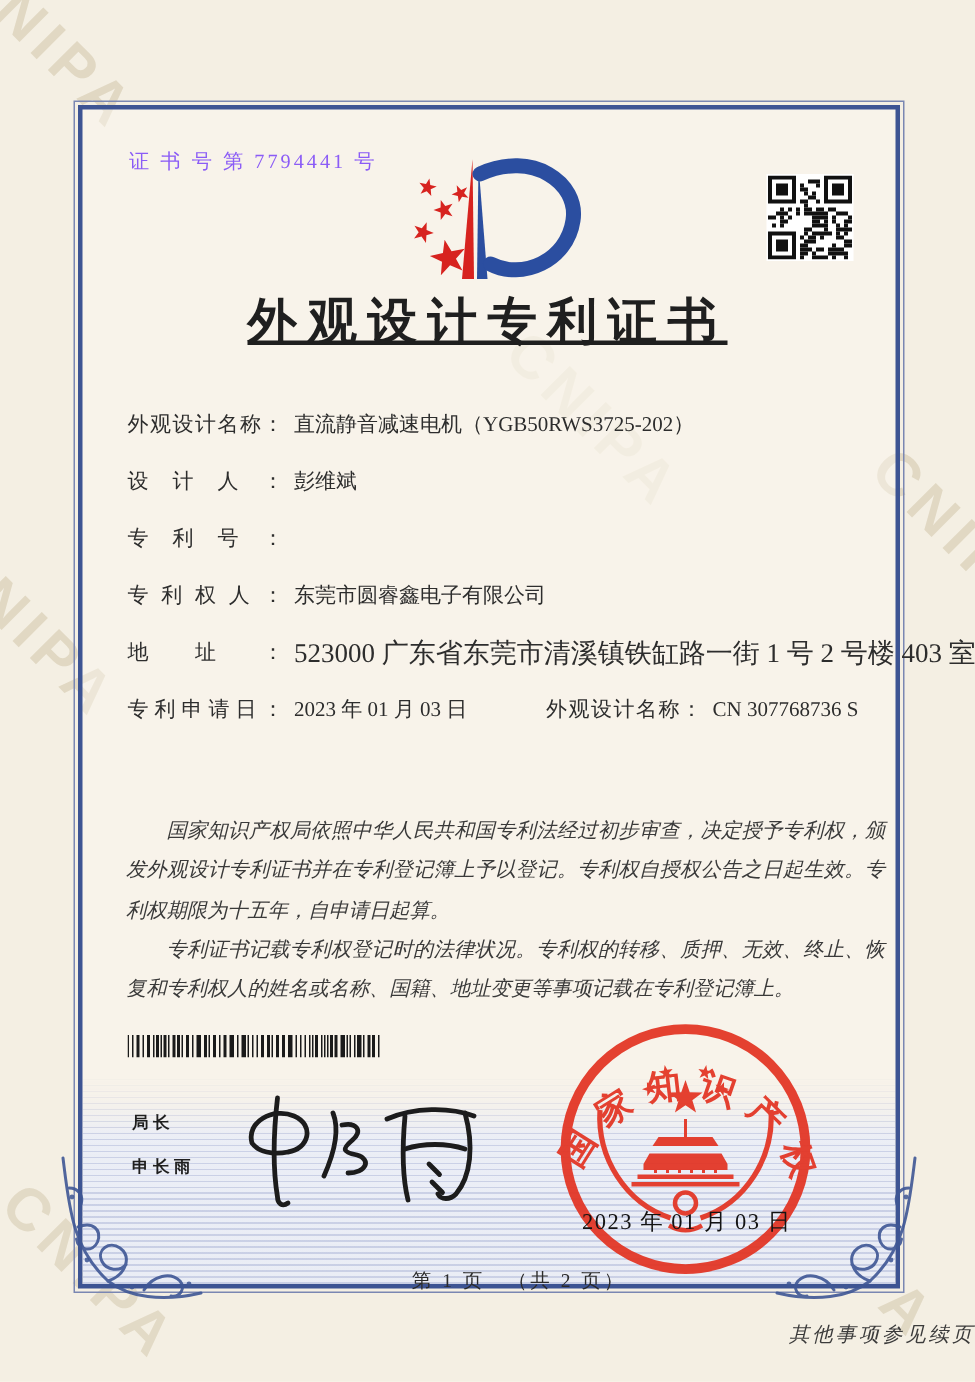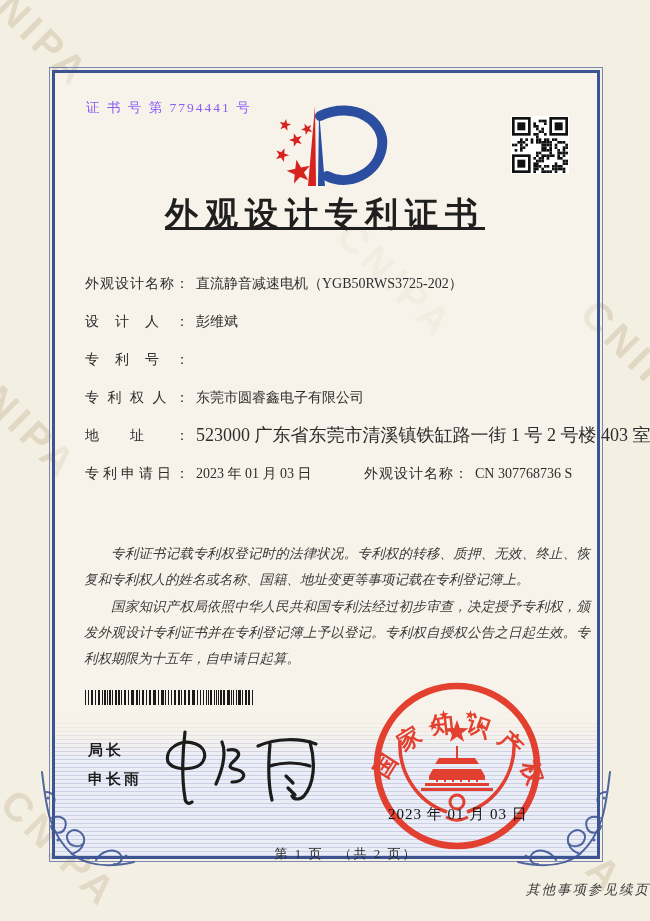--- a/index.html
+++ b/index.html
@@ -68,21 +68,21 @@
 
   .barcode{position:absolute;left:85px;top:690px;z-index:4;}
 
   .ornament{position:absolute;z-index:5;pointer-events:none;}
   .orn-left{left:38px;top:770px;}
   .orn-right{left:514px;top:770px;transform:scaleX(-1);}
 
   .sig-title,.sig-name{
     position:absolute;z-index:4;left:88px;
     font-family:"Liberation Sans","DejaVu Sans",sans-serif;
-    font-size:15px;font-weight:600;letter-spacing:3px;color:#1f1f1f;
+    font-size:11px;font-weight:600;letter-spacing:3px;color:#1f1f1f;
   }
   .sig-title{top:741px;}
   .sig-name{top:770px;}
   .sig-script{position:absolute;left:158px;top:722px;z-index:4;}
 
   .seal{position:absolute;left:367px;top:676px;z-index:5;}
   .seal-date{
     position:absolute;left:388px;top:805px;z-index:6;
     font-size:15px;color:#131313;letter-spacing:1px;white-space:nowrap;
   }
@@ -284,22 +284,22 @@
   </div>
   <div class="field-row">
     <span class="field-label">专利申请日：</span>
     <span class="field-value fixed">2023 年 01 月 03 日</span>
     <span class="field-label">外观设计名称：</span>
     <span class="field-value">CN 307768736 S</span>
   </div>
 </div>
 
 <div class="paras">
+  <p>国家知识产权局依照中华人民共和国专利法经过初步审查，决定授予专利权，颁发外观设计专利证书并在专利登记簿上予以登记。专利权自授权公告之日起生效。专利权期限为十五年，自申请日起算。</p>
   <p>专利证书记载专利权登记时的法律状况。专利权的转移、质押、无效、终止、恢复和专利权人的姓名或名称、国籍、地址变更等事项记载在专利登记簿上。</p>
-  <p>国家知识产权局依照中华人民共和国专利法经过初步审查，决定授予专利权，颁发外观设计专利证书并在专利登记簿上予以登记。专利权自授权公告之日起生效。专利权期限为十五年，自申请日起算。</p>
 </div>
 
 <svg class="barcode" id="barcode-svg" width="172" height="15" viewBox="0 0 172 15">
     <rect x="0" y="0" width="1" height="15" fill="#1a1a1a"></rect>
     <rect x="3" y="0" width="1" height="15" fill="#1a1a1a"></rect>
     <rect x="6" y="0" width="2" height="15" fill="#1a1a1a"></rect>
     <rect x="10" y="0" width="1" height="15" fill="#1a1a1a"></rect>
     <rect x="13" y="0" width="2" height="15" fill="#1a1a1a"></rect>
     <rect x="17" y="0" width="1" height="15" fill="#1a1a1a"></rect>
     <rect x="19" y="0" width="2" height="15" fill="#1a1a1a"></rect>

